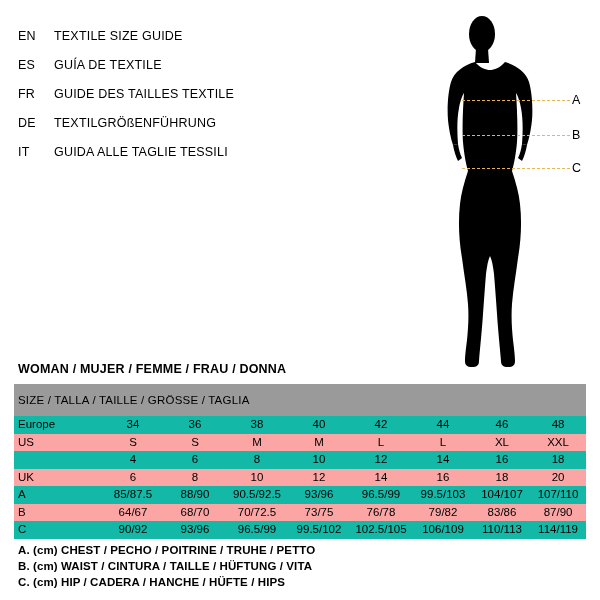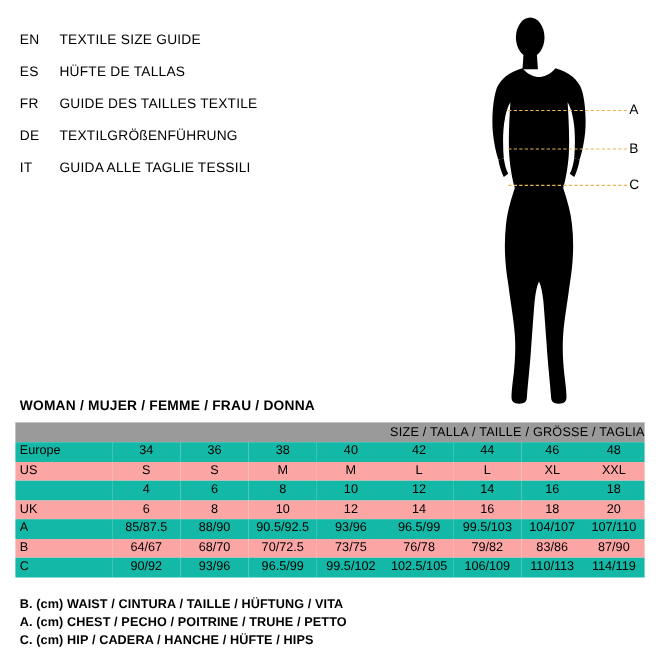--- a/index.html
+++ b/index.html
@@ -103,24 +103,24 @@
     white-space: nowrap;
   }
   table.size-table td.rowlabel {
     text-align: left;
     padding-left: 4px;
   }
   tr.header-row td {
     background: #9a9a9a;
     color: #000;
     font-weight: normal;
-    text-align: right;
+    text-align: left;
     padding-left: 4px;
     letter-spacing: 0.2px;
-    height: 18px;
+    height: 32px;
     line-height: 18px;
   }
   tr.shade td { background: #14b8a6; }
   tr.plain td { background: #fca5a5; }
 
   
   .notes {
     position: absolute;
     left: 18px;
     top: 542px;
@@ -138,21 +138,21 @@
 
 <div class="page">
 
   <div class="lang-block">
     <div class="lang-row">
       <span class="lang-code">EN</span>
       <span class="lang-text">TEXTILE SIZE GUIDE</span>
     </div>
     <div class="lang-row">
       <span class="lang-code">ES</span>
-      <span class="lang-text">HÜFTE DE TALLAS</span>
+      <span class="lang-text">GUÍA DE TEXTILE</span>
     </div>
     <div class="lang-row">
       <span class="lang-code">FR</span>
       <span class="lang-text">GUIDE DES TAILLES TEXTILE</span>
     </div>
     <div class="lang-row">
       <span class="lang-code">DE</span>
       <span class="lang-text">TEXTILGRÖßENFÜHRUNG</span>
     </div>
     <div class="lang-row">
@@ -325,18 +325,18 @@
           <td>102.5/105</td>
           <td>106/109</td>
           <td>110/113</td>
           <td>114/119</td>
         </tr>
       </tbody>
     </table>
   </div>
 
   <div class="notes">
+    <div class="note">A. (cm) CHEST / PECHO / POITRINE / TRUHE / PETTO</div>
     <div class="note">B. (cm) WAIST / CINTURA / TAILLE / HÜFTUNG / VITA</div>
-    <div class="note">A. (cm) CHEST / PECHO / POITRINE / TRUHE / PETTO</div>
     <div class="note">C. (cm) HIP / CADERA / HANCHE / HÜFTE / HIPS</div>
   </div>
 
 </div>
 
 </body></html>

